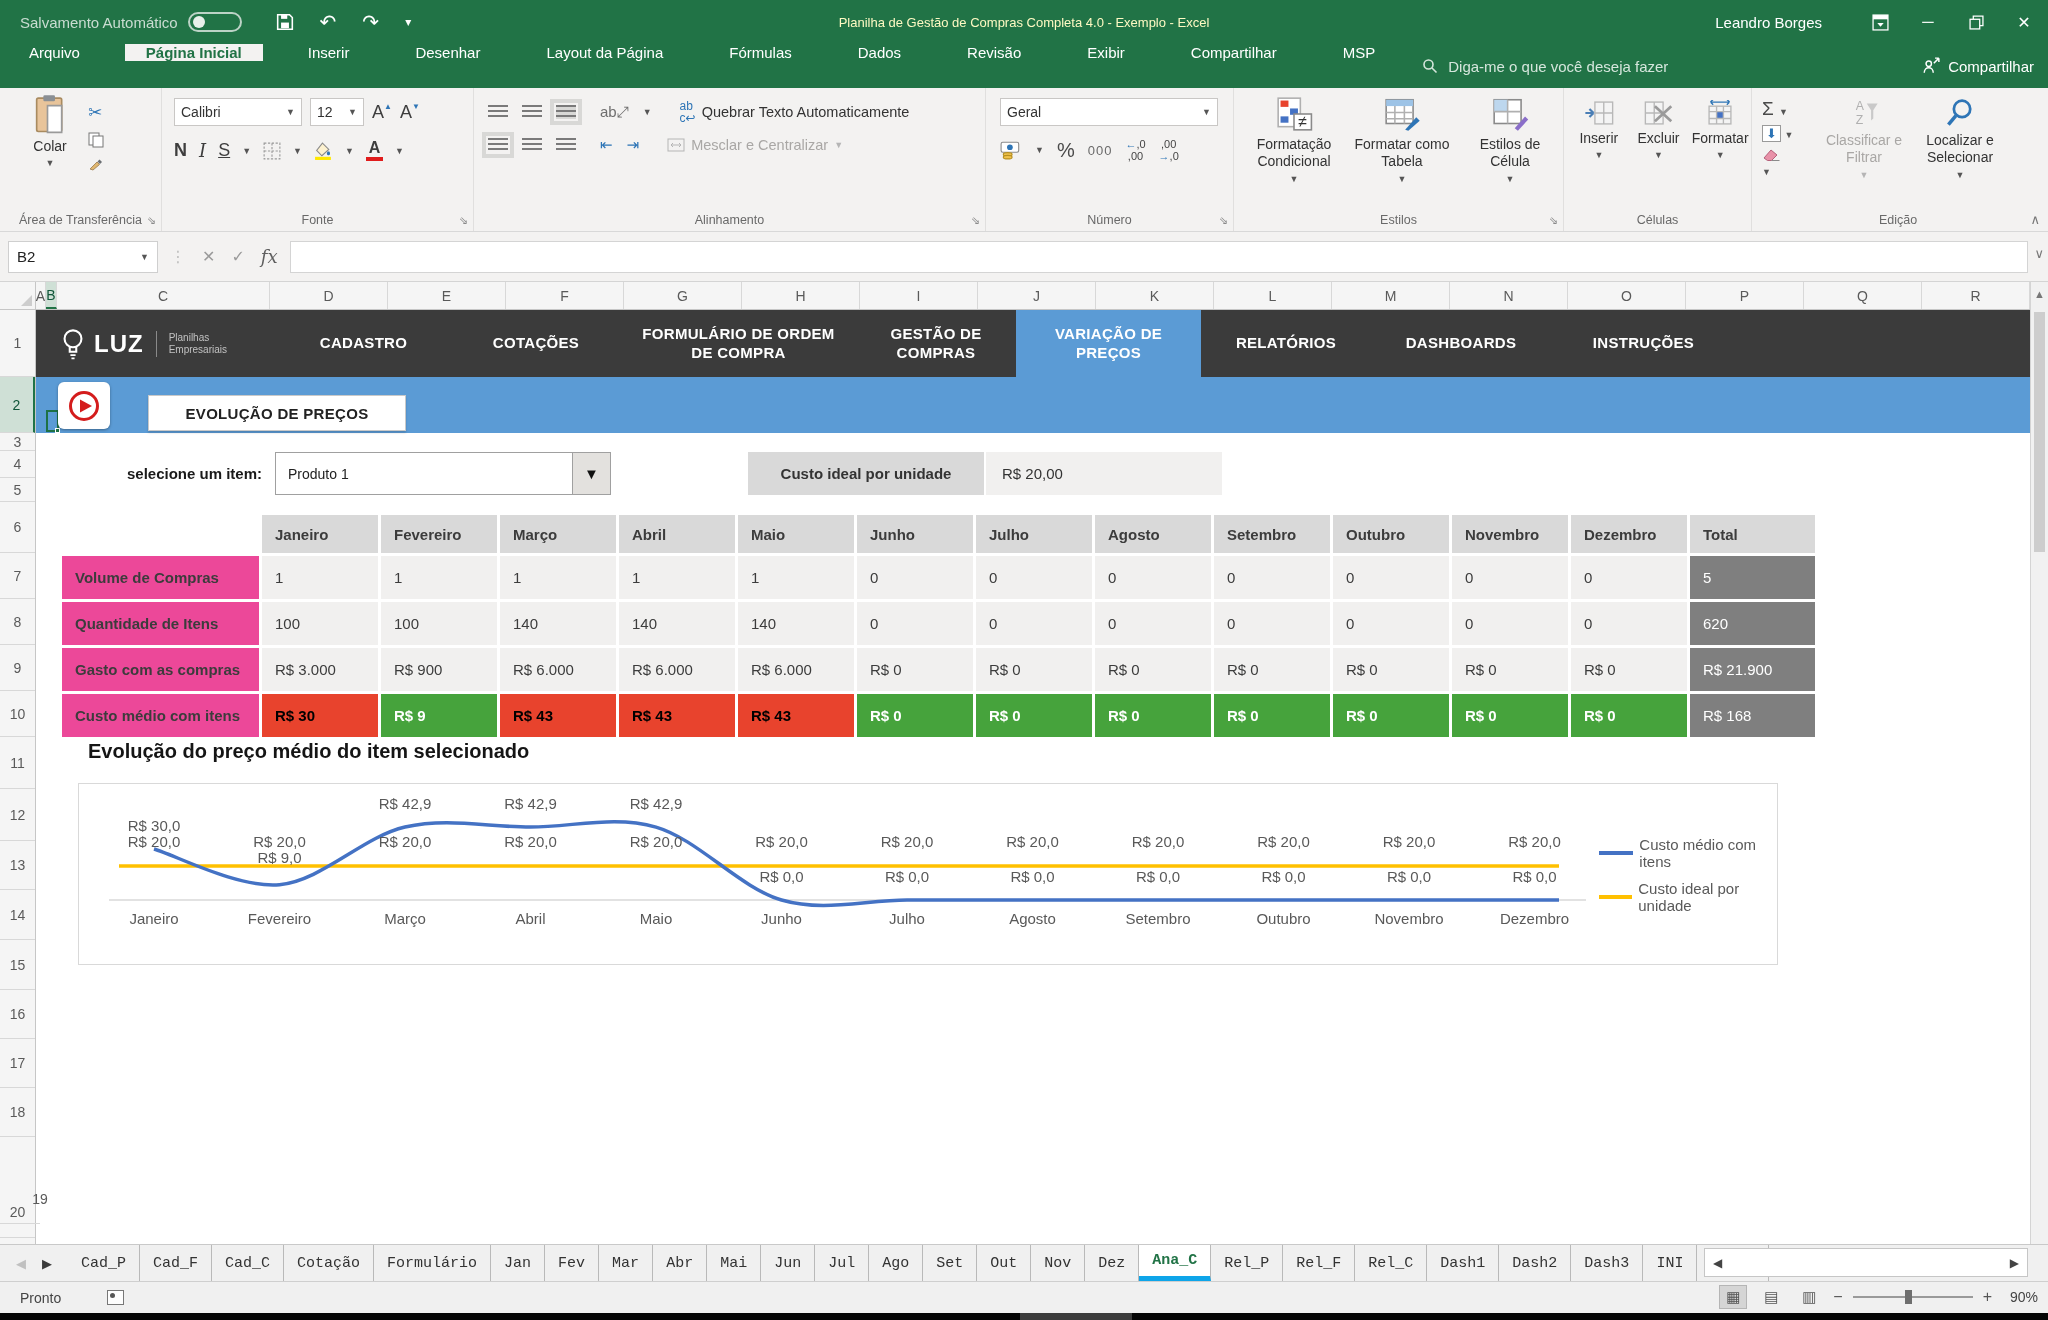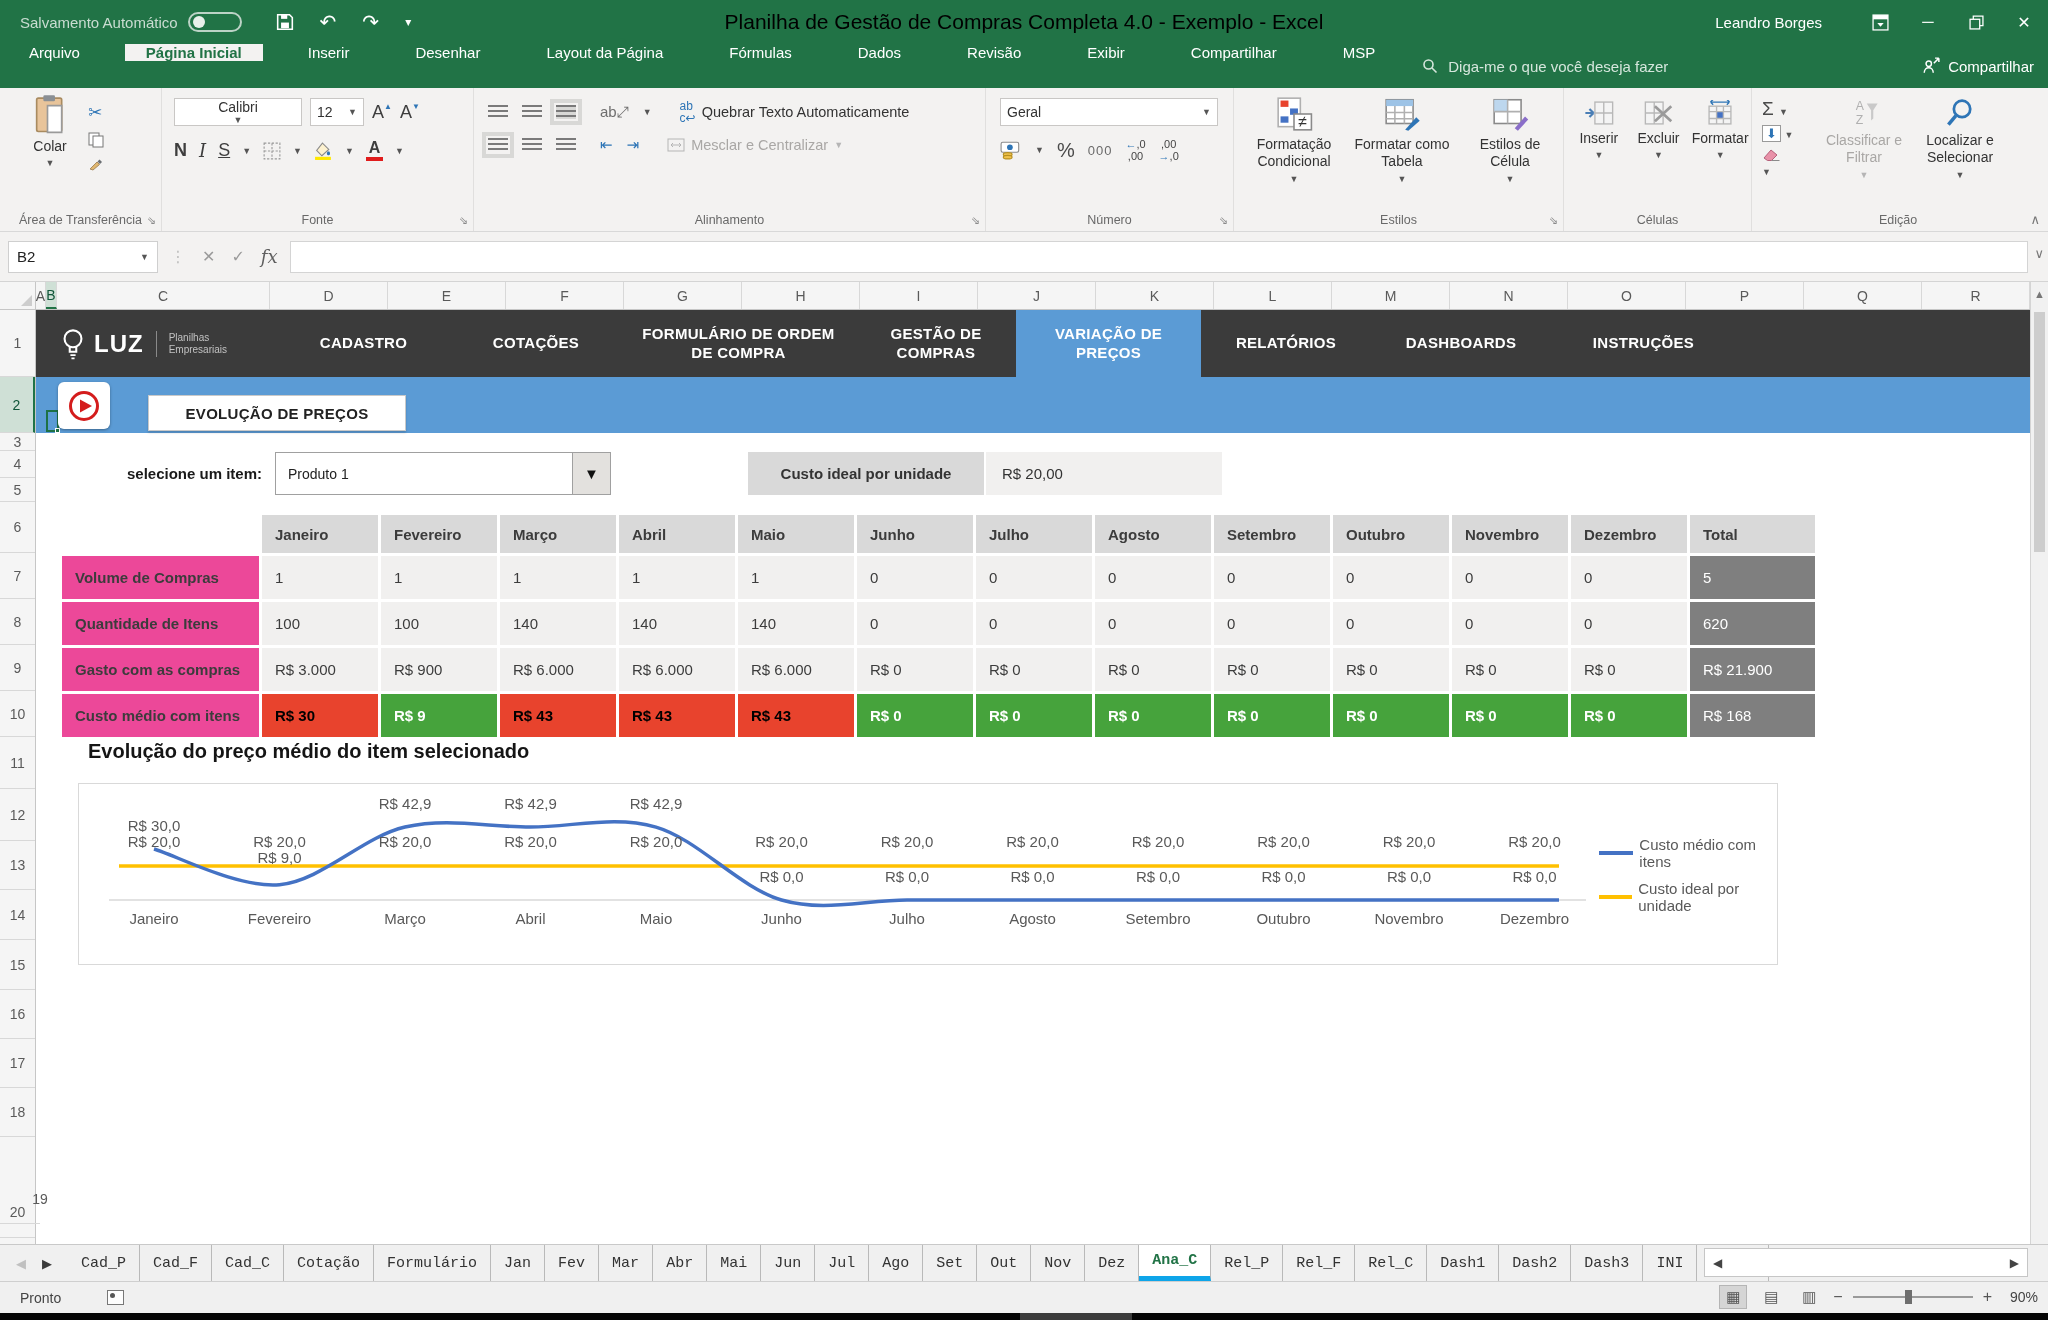--- a/index.html
+++ b/index.html
@@ -8,21 +8,21 @@
        font-family:"Liberation Sans","DejaVu Sans",sans-serif;color:#262626;}
   .abs{position:absolute;}
 
   
   #titlebar{left:0;top:0;width:2048px;height:44px;background:#217346;display:flex;align-items:center;color:#fff;}
   #autosave{display:flex;align-items:center;gap:10px;margin-left:20px;color:#c9dcd1;font-size:15px;}
   .toggle{width:54px;height:20px;border:2px solid #bcd3c6;border-radius:10px;position:relative;}
   .toggle .knob{position:absolute;left:3px;top:2px;width:12px;height:12px;border-radius:50%;background:#e8f0ea;}
   .qat{display:flex;align-items:center;gap:26px;margin-left:34px;}
   .qat .ic{font-size:20px;color:#fff;line-height:1;}
-  #title-text{left:0;right:0;top:0;height:44px;display:flex;align-items:center;justify-content:center;font-size:21px;color:#000000;pointer-events:none;}
+  #title-text{left:0;right:0;top:0;height:44px;display:flex;align-items:center;justify-content:center;font-size:13px;color:#fef9c3;pointer-events:none;}
   #tb-right{position:absolute;right:0;top:0;height:44px;display:flex;align-items:center;}
   #user-name{font-size:15px;margin-right:34px;color:#fff;}
   .winbtn{width:48px;height:44px;display:flex;align-items:center;justify-content:center;font-size:16px;color:#fff;}
 
   
   #menubar{left:0;top:44px;width:2048px;height:44px;background:#217346;display:flex;align-items:stretch;}
   #menu-tabs{display:flex;align-items:flex-start;margin-left:8px;gap:24px;}
   .menu-tab{display:flex;align-items:center;padding:0 21px;color:#fff;font-size:15px;}
   .menu-tab.active{background:#f3f2f1;color:#217346;font-weight:bold;}
   #menu-search{display:flex;align-items:center;gap:10px;margin-left:26px;color:#d5e6dc;font-size:15px;}
@@ -229,21 +229,21 @@
               <path d="M9.5 4.5 l2-2 2.5 2.5 -2 2z" fill="#6b6f73"></path>
             </svg>
         </div>
       </div>
       <div class="glabel">Área de Transferência</div>
       <div class="launcher">⇘</div>
     </div>
 
     <div class="rgroup" style="width:312px;padding-left:12px;">
       <div class="rrow" style="margin-top:4px;">
-        <div class="combo" style="width:128px;flex-direction:column;">
+        <div class="combo" style="width:128px;">
             <span>Calibri</span>
             <span class="ddarrow">▼</span>
           </div>
         <div class="combo" style="width:54px;">
             <span>12</span>
             <span class="ddarrow">▼</span>
           </div>
         <span class="fmt">A<span style="font-size:8px;color:#2e75b6;vertical-align:top;">▲</span></span>
         <span class="fmt">A<span style="font-size:8px;color:#2e75b6;vertical-align:top;">▼</span></span>
       </div>

